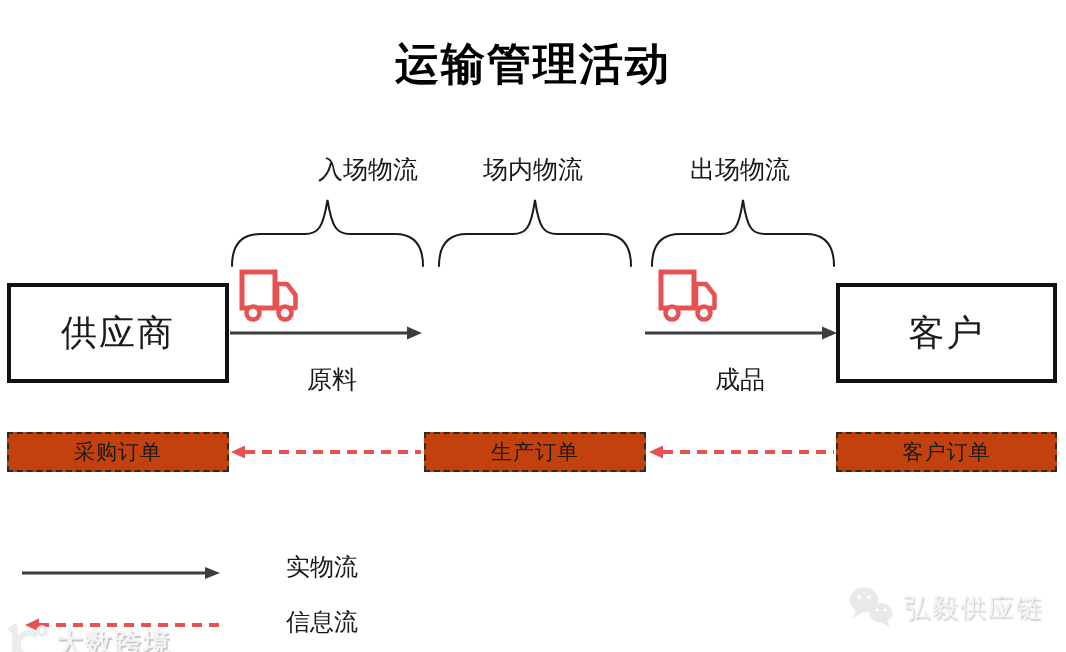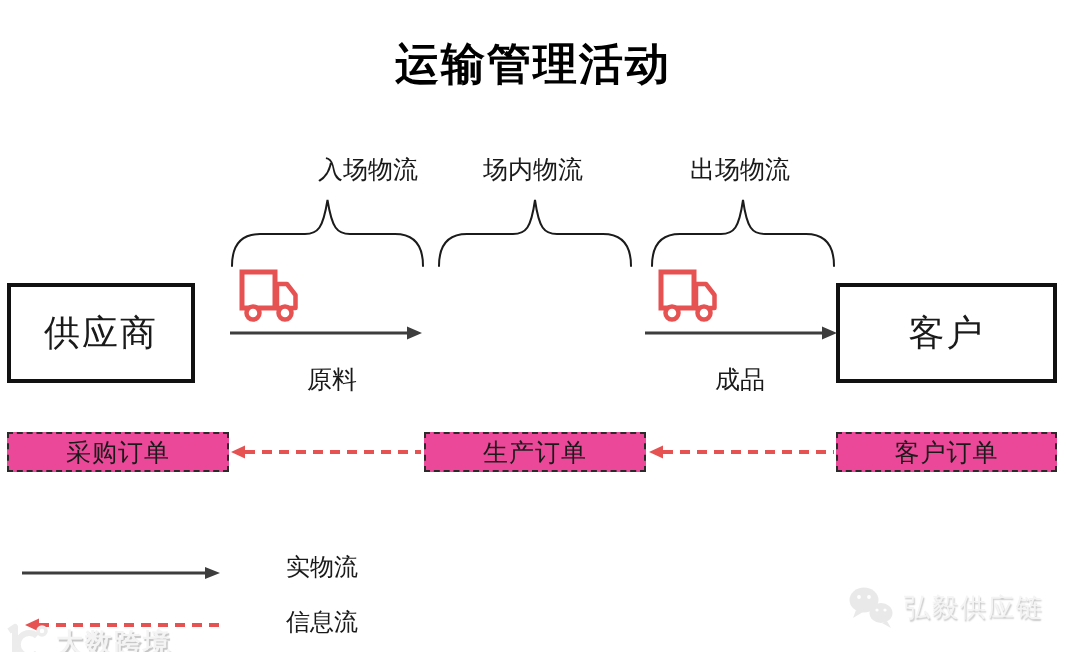--- a/index.html
+++ b/index.html
@@ -13,23 +13,23 @@
     top:14px; left:0; width:100%; text-align:center;
     font-size:44px; font-weight:700; letter-spacing:2px; color:#000;margin-top:21px;
   }
   .stage-label { width:180px; top:153px; font-size:25px; text-align:center; white-space:nowrap; }
   .entity {
     border:4px solid #111; box-sizing:border-box; background:#fff;
     display:flex; align-items:center; justify-content:center;
     font-size:36px; letter-spacing:2px;
   }
   .order {
-    border:2px dashed #2b2b2b; box-sizing:border-box; background:#ec4899;
+    border:2px dashed #2b2b2b; box-sizing:border-box; background:#c2410c;
     display:flex; align-items:center; justify-content:center;
-    font-size:25px; letter-spacing:1px;
+    font-size:21px; letter-spacing:1px;
   }
   .flow-label { width:120px; font-size:25px; text-align:center; }
   .legend-label { font-size:24px; white-space:nowrap; }
   .wm { display:flex; align-items:center; gap:8px; }
   .wm-left-text {
     font-size:27px; font-weight:700; letter-spacing:2px;
     color:#f4f4f4; text-shadow:1.5px 1.5px 1px #c4c4c4;
   }
   .wm-right-text {
     font-size:26px; font-weight:400; letter-spacing:2px;
@@ -51,21 +51,21 @@
   <svg class="abs" style="left:230px; top:195px;" width="195" height="73" viewBox="0 0 195 73">
     <path d="M2 71 C2 52 9 39 30 39 L75 39 C88 39 93 33 97.5 5 C102 33 107 39 120 39 L165 39 C186 39 193 52 193 71" fill="none" stroke="#1b1b1b" stroke-width="2" stroke-linecap="round"></path>
   </svg>
   <svg class="abs" style="left:437px; top:195px;" width="196" height="73" viewBox="0 0 196 73">
     <path d="M2 71 C2 52 9 39 30 39 L76 39 C89 39 94 33 98 5 C102 33 107 39 120 39 L166 39 C187 39 194 52 194 71" fill="none" stroke="#1b1b1b" stroke-width="2" stroke-linecap="round"></path>
   </svg>
   <svg class="abs" style="left:650px; top:195px;" width="186" height="73" viewBox="0 0 186 73">
     <path d="M2 71 C2 52 9 39 30 39 L71 39 C84 39 89 33 93 5 C97 33 102 39 115 39 L156 39 C177 39 184 52 184 71" fill="none" stroke="#1b1b1b" stroke-width="2" stroke-linecap="round"></path>
   </svg>
 
-  <div class="abs entity" style="left:7px; top:283px; width:188px; height:100px;">
+  <div class="abs entity" style="left:7px; top:283px; width:222px; height:100px;">
     <span>供应商</span>
   </div>
   <div class="abs entity" style="left:836px; top:283px; width:221px; height:100px;">
     <span>客户</span>
   </div>
 
   <svg class="abs" style="left:230px; top:322px;" width="192" height="22" viewBox="0 0 192 22">
     <line x1="0" y1="11" x2="177" y2="11" stroke="#3d3d3d" stroke-width="3"></line>
     <polygon points="177,4.5 192,11 177,17.5" fill="#3d3d3d"></polygon>
   </svg>

